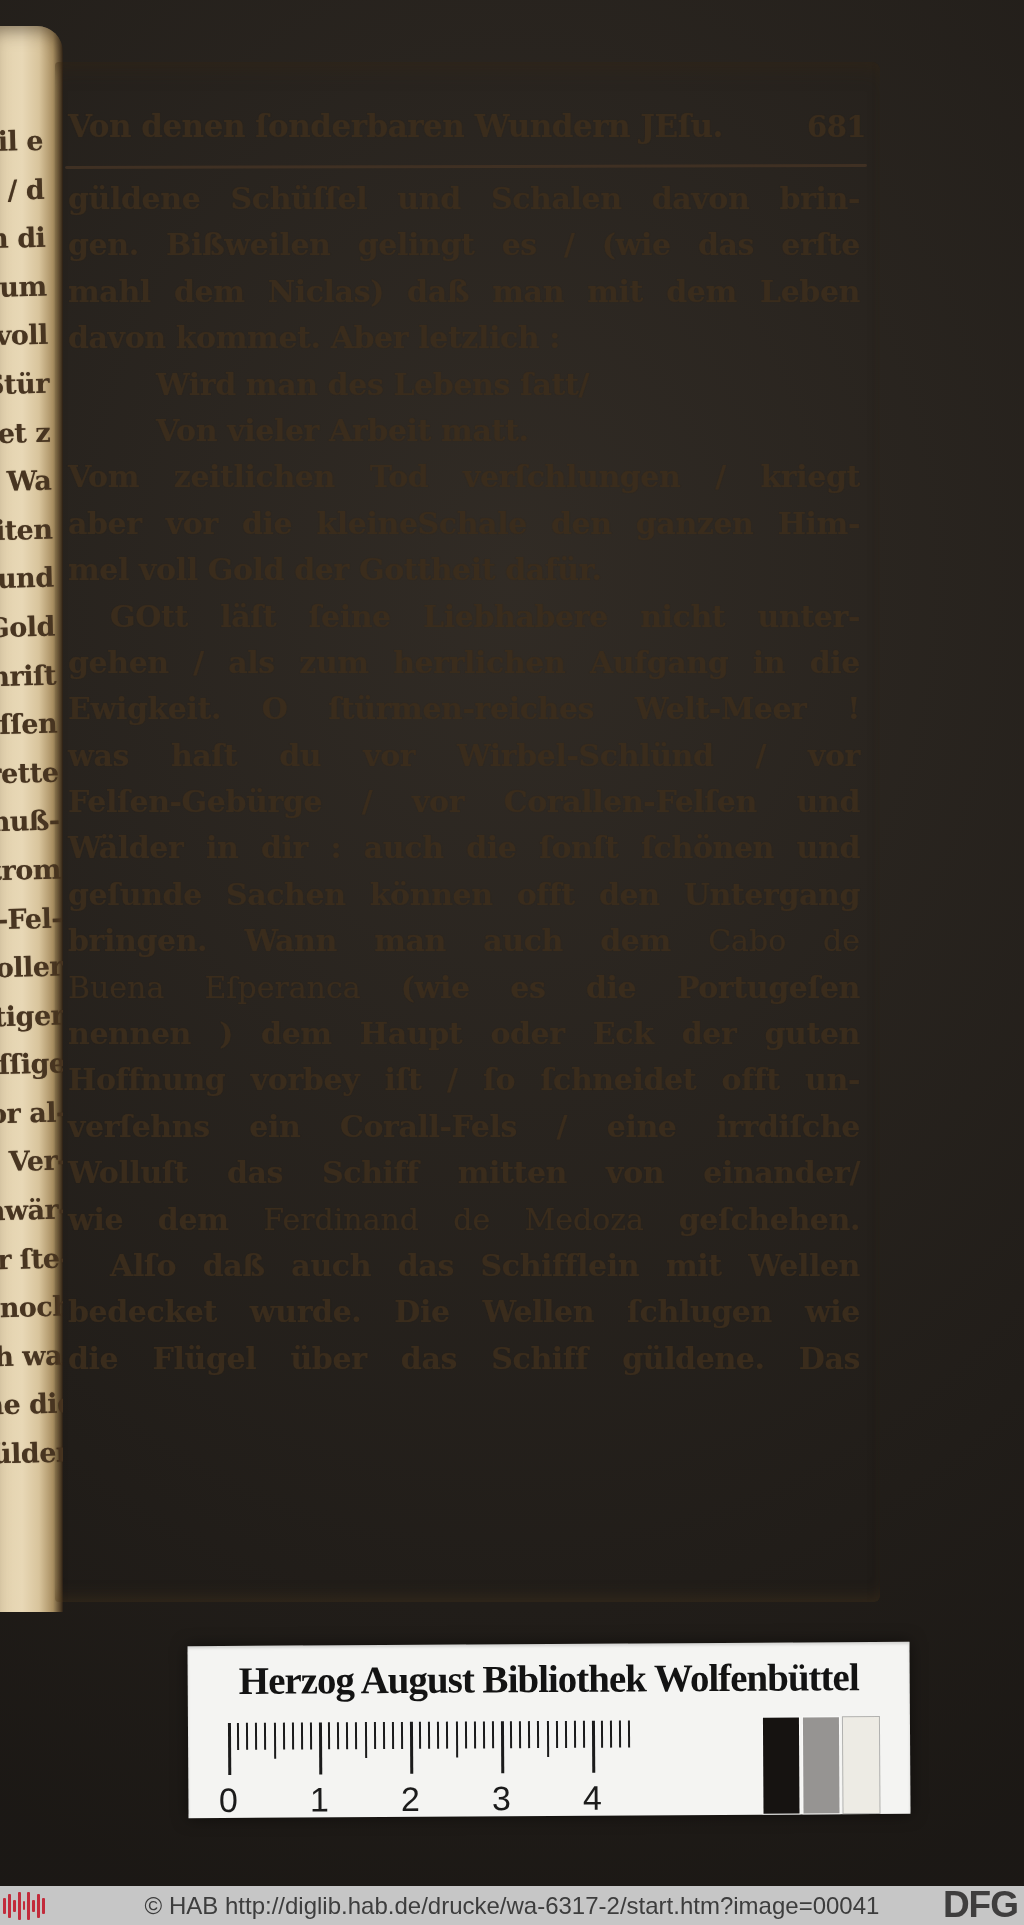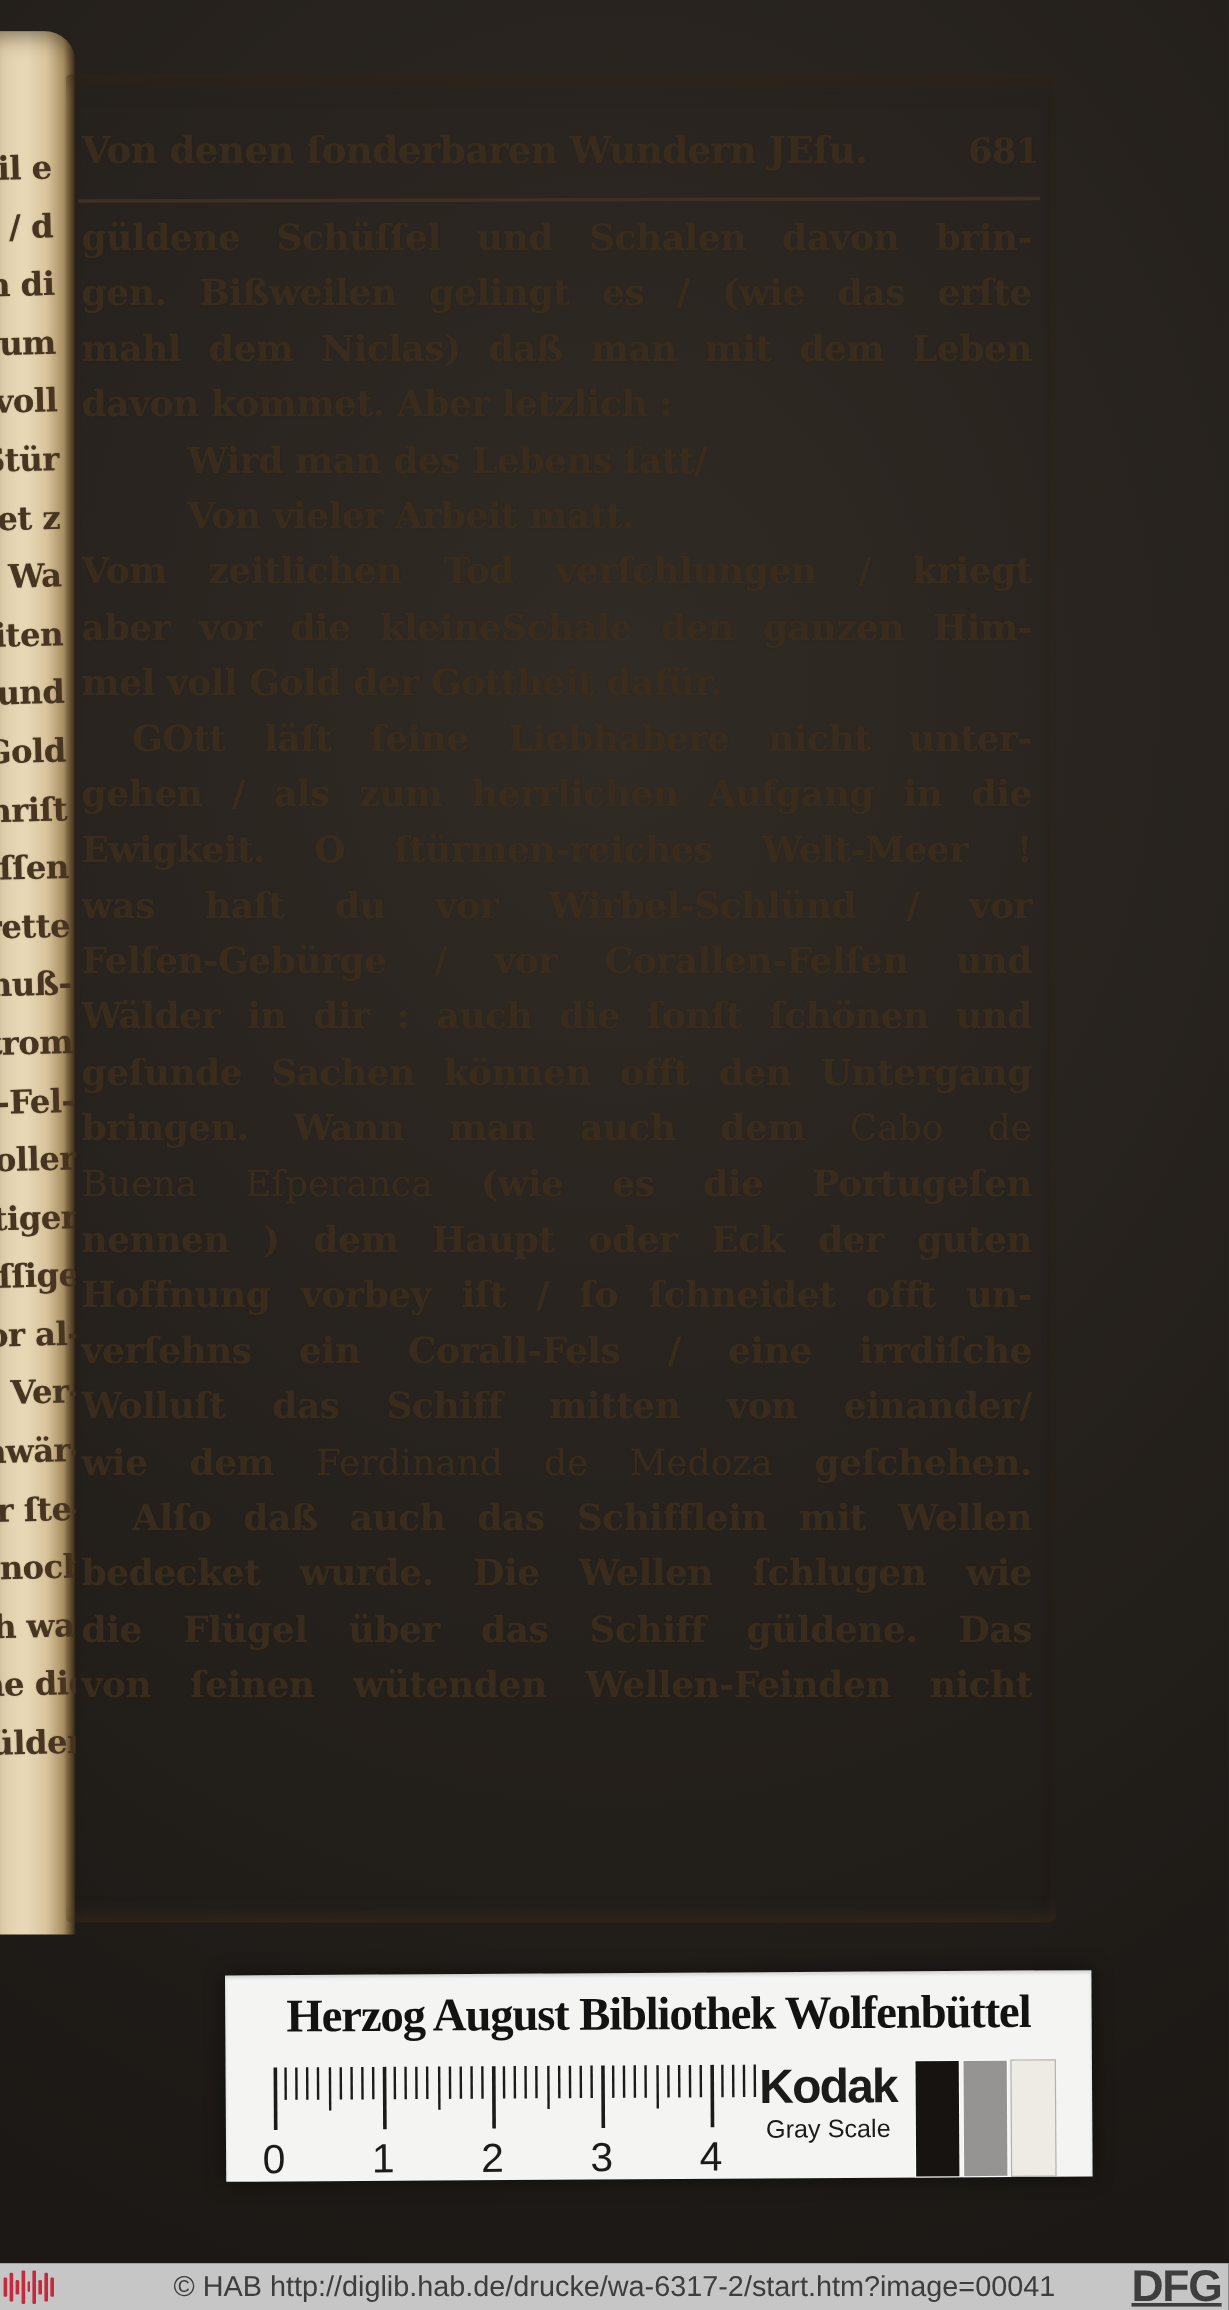--- a/index.html
+++ b/index.html
@@ -106,21 +106,21 @@
     margin-top:18px;
   }
   .hab-logo{position:absolute;left:3px;top:4px;width:42px;height:31px;display:flex;align-items:center;gap:2px;}
   .hab-bar{width:3px;background:var(--hab-red,#c22b3b);border-radius:1px;margin:auto 0;}
   .copyright{
     position:absolute;left:50%;top:50%;transform:translate(-50%,-50%);
     font-size:24px;color:#3d3d3d;white-space:nowrap;letter-spacing:0;
   }
   .dfg{
     position:absolute;right:6px;top:50%;transform:translateY(-52%);
-    font-weight:bold;font-size:37px;color:var(--dfg-gray,#3f3e3e);letter-spacing:-1px;text-decoration:underline;
+    font-weight:bold;font-size:37px;color:var(--dfg-gray,#3f3e3e);letter-spacing:-1px;
   }
 </style>
 </head>
 <body>
 
 <div class="backdrop"></div>
 
 <div class="sliver">
   <div class="frag-col">
       <div class="frag">weil e</div>
@@ -180,21 +180,20 @@
       <div class="line just"><span class="fraktur">bringen. Wann man auch dem </span><span class="antiqua">Cabo de</span></div>
       <div class="line just"><span class="antiqua">Buena Eſperanca </span><span class="fraktur">(wie es die Portugeſen</span></div>
       <div class="line just"><span class="fraktur">nennen ) dem Haupt oder Eck der guten</span></div>
       <div class="line just"><span class="fraktur">Hoffnung vorbey iſt / ſo ſchneidet offt un-</span></div>
       <div class="line just"><span class="fraktur">verſehns ein Corall-Fels / eine irrdiſche</span></div>
       <div class="line just"><span class="fraktur">Wolluſt das Schiff mitten von einander/</span></div>
       <div class="line just"><span class="fraktur">wie dem </span><span class="antiqua">Ferdinand de Medoza</span><span class="fraktur"> geſchehen.</span></div>
       <div class="line just par"><span class="fraktur">Alſo daß auch das Schifflein mit Wellen</span></div>
       <div class="line just"><span class="fraktur">bedecket wurde. Die Wellen ſchlugen wie</span></div>
       <div class="line just"><span class="fraktur">die Flügel über das Schiff güldene. Das</span></div>
-      <div class="line just"><span class="fraktur">von ſeinen wütenden Wellen-Feinden nicht</span></div>
     </div>
 </div>
 
 <div class="calib">
   <div class="bar-title">Herzog August Bibliothek Wolfenbüttel</div>
   <div class="ruler">
       <div class="tick cm" style="left: 0px; height: 52px;"></div>
       <div class="tick" style="left: 9.1px; height: 27px;"></div>
       <div class="tick" style="left: 18.2px; height: 27px;"></div>
       <div class="tick" style="left: 27.3px; height: 27px;"></div>
@@ -238,24 +237,20 @@
       <div class="tick" style="left: 373.1px; height: 27px;"></div>
       <div class="tick" style="left: 382.2px; height: 27px;"></div>
       <div class="tick" style="left: 391.3px; height: 27px;"></div>
       <div class="tick" style="left: 400.4px; height: 27px;"></div>
       <div class="ruler-num" style="left: 0px;">0</div>
       <div class="ruler-num" style="left: 91px;">1</div>
       <div class="ruler-num" style="left: 182px;">2</div>
       <div class="ruler-num" style="left: 273px;">3</div>
       <div class="ruler-num" style="left: 364px;">4</div>
     </div>
-  <div class="kodak">
-    <div class="kodak-brand">Kodak</div>
-    <div class="kodak-sub">Gray Scale</div>
-  </div>
   <div class="patches">
     <div class="patch black"></div>
     <div class="patch gray"></div>
     <div class="patch white"></div>
   </div>
 </div>
 
 <div class="footer">
   <div class="hab-logo">
       <div class="hab-bar" style="height: 16px;"></div>

